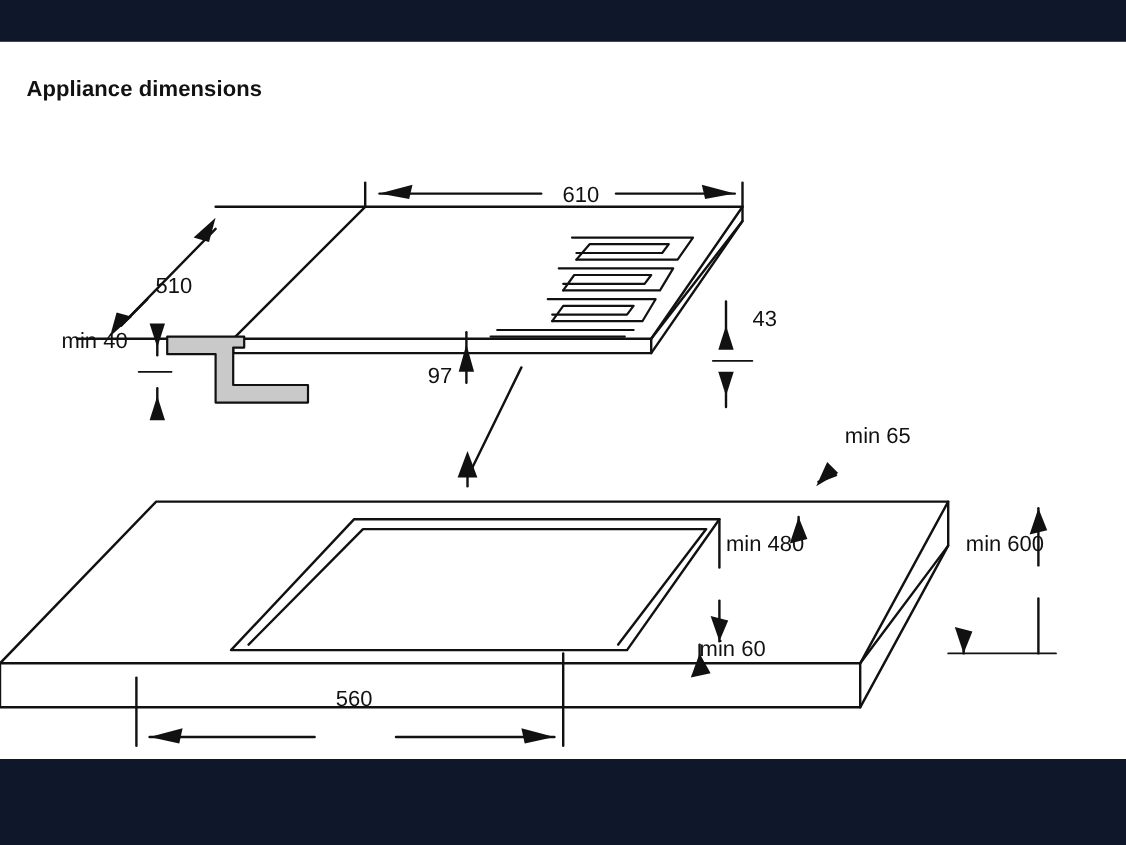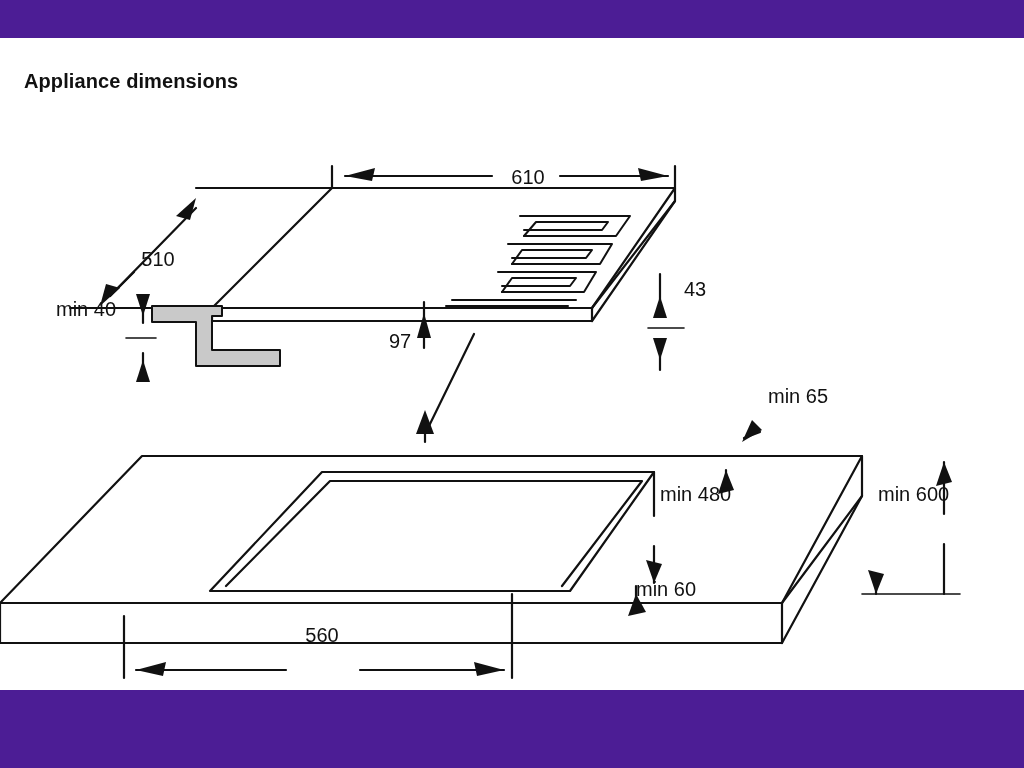--- a/index.html
+++ b/index.html
@@ -10,21 +10,21 @@
   body {
     width: 1024px;
     height: 768px;
     overflow: hidden;
     font-family: "Liberation Sans", sans-serif;
   }
   #page {
     position: relative;
     width: 1024px;
     height: 768px;
-    background: #4c1d95;
+    background: #0f172a;
   }
   #sheet {
     position: absolute;
     left: 0;
     top: 38px;
     width: 1024px;
     height: 652px;
     background: #ffffff;
   }
   #title {

